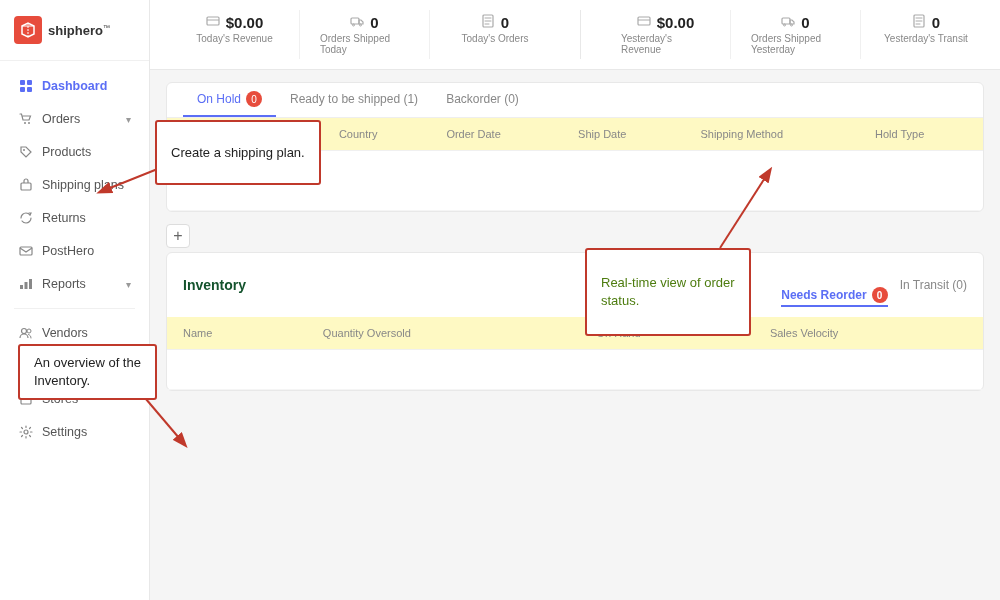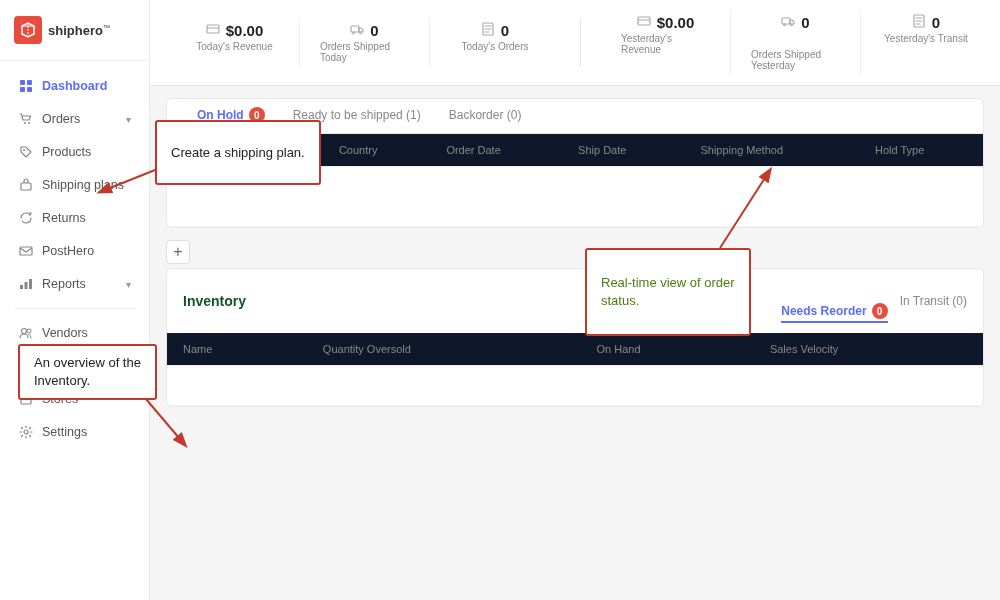--- a/index.html
+++ b/index.html
@@ -133,21 +133,21 @@
       cursor: pointer;
       border-bottom: 2px solid transparent;
       display: flex;
       align-items: center;
       gap: 5px;
       white-space: nowrap;
     }
     .tab.active {
       color: #5b6ef5;
       border-bottom-color: #5b6ef5;
-      font-weight: 700;
+      font-weight: 400;
     }
     .tab-badge {
       background: #e74c3c;
       color: #fff;
       border-radius: 50%;
       width: 16px;
       height: 16px;
       font-size: 10px;
       display: flex;
       align-items: center;
@@ -159,21 +159,21 @@
       width: 100%;
       border-collapse: collapse;
     }
     .data-table th {
       text-align: left;
       font-size: 11px;
       color: #888;
       font-weight: 500;
       padding: 10px 16px;
       border-bottom: 1px solid #f0f0f0;
-      background: #0f172a;
+      background: #fef9c3;
     }
     .data-table td {
       padding: 10px 16px;
       font-size: 12px;
       color: #444;
       border-bottom: 1px solid #f5f5f5;
     }
 
     
     .inventory-section {
@@ -410,21 +410,21 @@
             <span class="stat-icon">
               <svg width="14" height="14" viewBox="0 0 14 14">
                   <rect x="1" y="4" width="8" height="6" rx="1" stroke="#aaa" stroke-width="1.2" fill="none"></rect>
                   <path d="M9 6h2l2 2v2H9V6z" stroke="#aaa" stroke-width="1.2" fill="none"></path>
                   <circle cx="3.5" cy="11" r="1" stroke="#aaa" stroke-width="1" fill="none"></circle>
                   <circle cx="10.5" cy="11" r="1" stroke="#aaa" stroke-width="1" fill="none"></circle>
                 </svg>
             </span>
             <span style="font-size:15px;font-weight:700;color:#222;">0</span>
           </div>
-          <span style="font-size:10px;color:#888;margin-top:16px;">Orders Shipped Yesterday</span>
+          <span style="font-size:10px;color:#888;">Orders Shipped Yesterday</span>
         </div>
         <div class="stat-item" style="border-right:none;">
           <div class="stat-header">
             <span class="stat-icon">
               <svg width="14" height="14" viewBox="0 0 14 14">
                   <rect x="2" y="1" width="10" height="12" rx="1" stroke="#aaa" stroke-width="1.2" fill="none"></rect>
                   <path d="M4 4h6M4 7h6M4 10h4" stroke="#aaa" stroke-width="1" stroke-linecap="round"></path>
                 </svg>
             </span>
             <span style="font-size:15px;font-weight:700;color:#222;">0</span>

